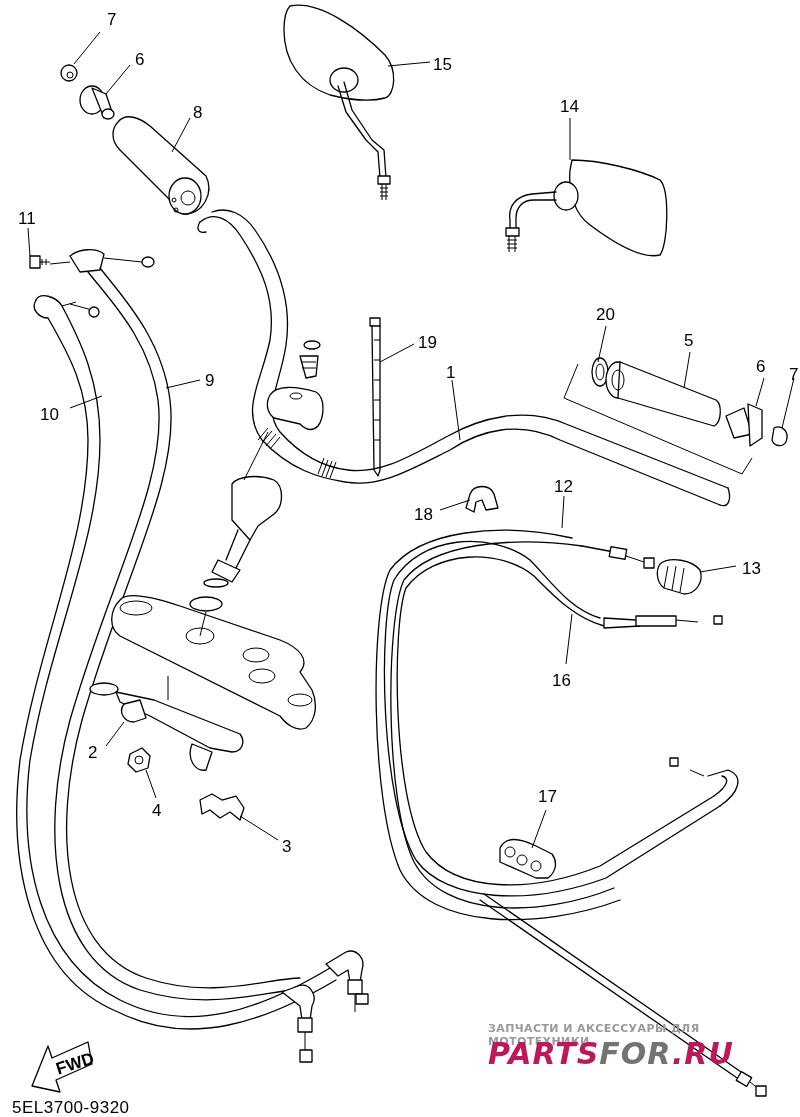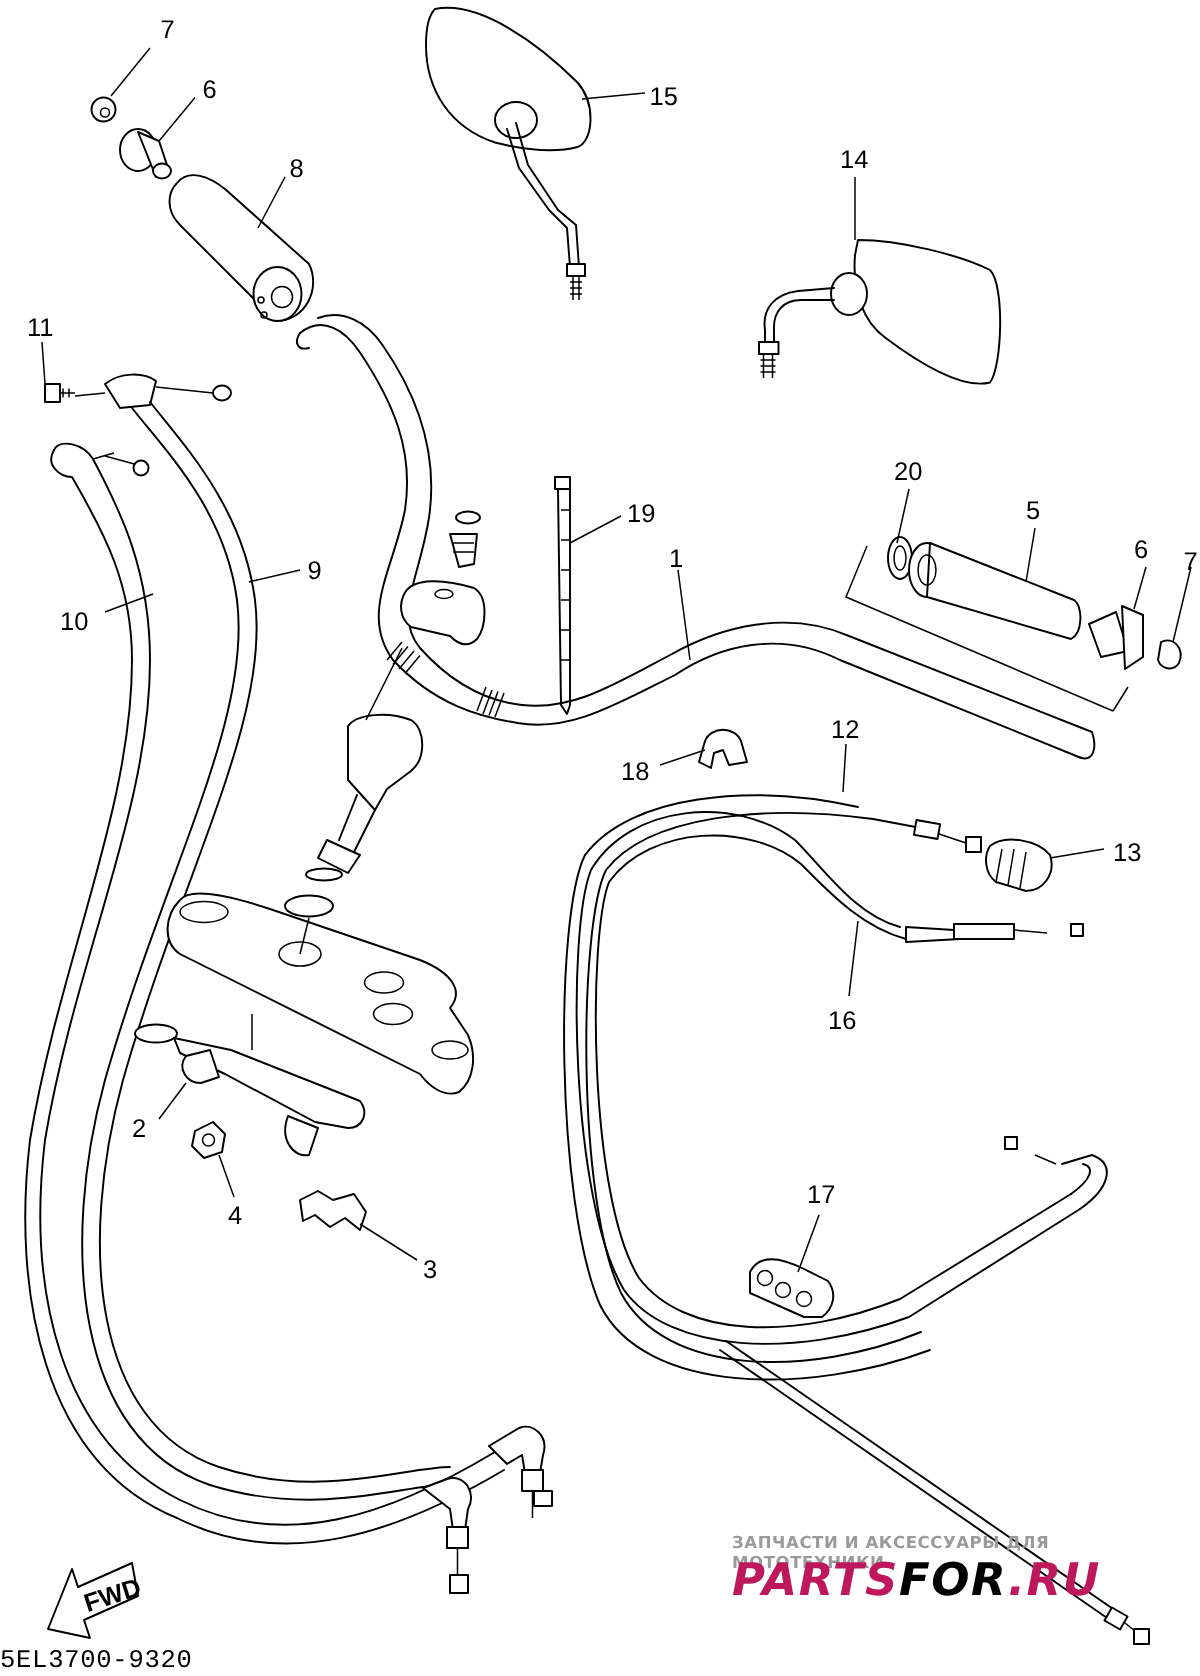--- a/index.html
+++ b/index.html
@@ -3,25 +3,25 @@
 <meta charset="utf-8">
 <style>
   html,body{margin:0;padding:0;background:#fff;}
   body{width:800px;height:1117px;position:relative;overflow:hidden;font-family:"Liberation Sans",sans-serif;}
   svg.diagram{position:absolute;left:0;top:0;width:800px;height:1117px;}
   .ln{fill:none;stroke:#000;stroke-width:1.3;stroke-linecap:round;stroke-linejoin:round;}
   .thin{fill:none;stroke:#000;stroke-width:1;}
   .part{fill:#fff;stroke:#000;stroke-width:1.3;stroke-linejoin:round;}
   .label{font-family:"Liberation Sans",sans-serif;font-size:17px;fill:#000;}
   .leader{stroke:#000;stroke-width:1;fill:none;}
-  .code{position:absolute;left:0;top:1098px;font-family:Liberation Mono, monospace;font-size:17px;color:#000;letter-spacing:0.5px;text-align:center;}
+  .code{position:absolute;left:12px;top:1098px;font-family:Liberation Sans, sans-serif;font-size:17px;color:#000;letter-spacing:0.5px;text-align:center;}
   .wm-top{position:absolute;left:488px;top:1022px;font-family:"DejaVu Sans",sans-serif;font-size:11px;color:#9a9a9a;letter-spacing:0.4px;font-weight:bold;}
   .wm-main{position:absolute;left:488px;top:1036px;font-family:"DejaVu Sans",sans-serif;font-size:30px;font-weight:bold;letter-spacing:1px;font-style:italic;}
   .wm-main .a{color:#be185d;}
-  .wm-main .b{color:#000000;margin-top:36px;}
+  .wm-main .b{color:#737373;margin-top:36px;}
 </style>
 </head>
 <body>
 
 <svg class="diagram" viewBox="0 0 800 1117" xmlns="http://www.w3.org/2000/svg">
 
   <g>
     <path class="ln" d="M200,222 C215,210 230,220 240,235 C262,268 276,300 270,340 C262,380 240,410 262,440 C290,470 320,478 345,482 C380,488 410,470 450,450 C480,430 520,420 560,440 L720,505"></path>
     <path class="ln" d="M212,212 C228,206 244,214 255,230 C280,266 292,304 286,345 C280,385 262,410 280,432 C305,460 330,468 348,470 C382,474 410,456 448,436 C480,418 525,406 566,424 L728,488"></path>
     <path class="ln" d="M720,505 C728,508 732,500 728,488"></path>

